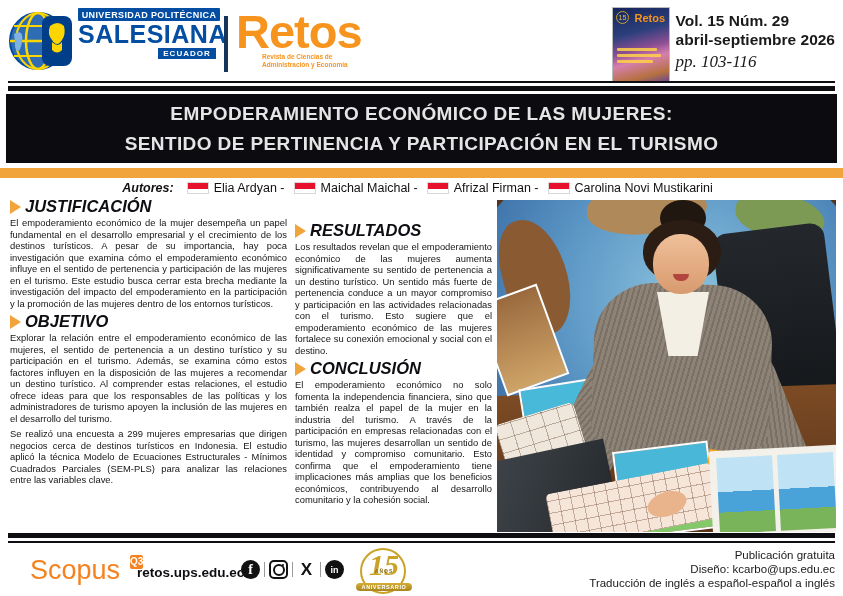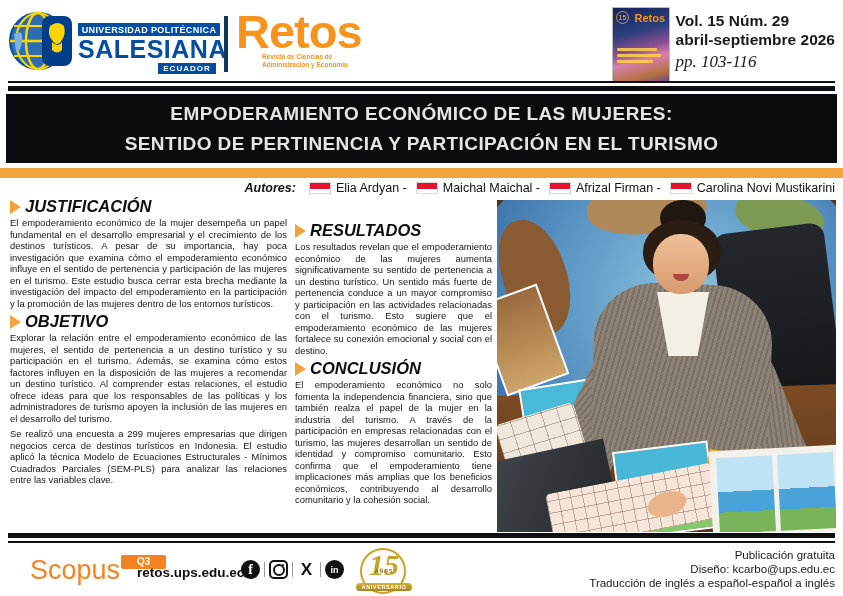--- a/index.html
+++ b/index.html
@@ -1,21 +1,21 @@
 <!DOCTYPE html>
 <html><head>
 <meta charset="utf-8">
 <style>
   html,body{margin:0;padding:0;background:#e9e9e9;}
   .page{position:relative;width:843px;height:596px;background:#fff;margin:0 auto;
         font-family:"Liberation Sans",sans-serif;color:#111;overflow:hidden;}
 
   
   .header{position:absolute;top:0;left:0;right:0;height:82px;}
-  .ups-logo{position:absolute;left:8px;top:8px;display:flex;align-items:flex-end;}
+  .ups-logo{position:absolute;left:8px;top:8px;display:flex;align-items:flex-start;}
   .globe{width:66px;height:66px;flex:0 0 66px;}
   .ups-text{margin-left:4px;width:142px;}
   .ups-bar1{background:#034EA2;color:#fff;font-size:9px;font-weight:bold;letter-spacing:.4px;
             text-align:center;padding:2px 0 1px;border-radius:1px;}
   .ups-name{color:#034EA2;font-weight:bold;font-size:25px;letter-spacing:.5px;line-height:1;margin-top:1px;}
   .ups-bar2{background:#034EA2;color:#fff;font-size:8px;font-weight:bold;letter-spacing:1px;
             text-align:center;padding:1px 0;width:58px;margin-left:80px;margin-top:1px;}
   .logo-divider{position:absolute;left:224px;top:16px;width:4px;height:56px;background:#15365c;}
   .retos-logo{position:absolute;left:236px;top:8px;}
   .retos-word{color:#F7941E;font-weight:bold;font-size:47px;line-height:1;letter-spacing:-1px;}
@@ -37,21 +37,21 @@
   .rule-thick-bottom{top:533px;height:5px;}
   .rule-thin-bottom{top:541px;height:2px;}
 
   
   .title-box{position:absolute;left:6px;right:6px;top:94px;height:69px;background:#0b0b10;
              display:flex;flex-direction:column;justify-content:center;text-align:center;}
   .title-line{color:#e5e5e5;font-weight:bold;font-size:19px;letter-spacing:.4px;line-height:1.55;}
   .orange-bar{position:absolute;left:0;right:0;top:168px;height:10px;background:#F2A43C;}
 
   
-  .authors{position:absolute;left:0;right:8px;top:181px;text-align:right;font-size:12.5px;white-space:nowrap;}
+  .authors{position:absolute;left:0;right:8px;top:181px;text-align:center;font-size:12.5px;white-space:nowrap;}
   .authors-label{font-weight:bold;font-style:italic;margin-right:4px;}
   .flag{display:inline-block;width:22px;height:12px;vertical-align:-2px;margin:0 5px 0 9px;
         background:linear-gradient(#E8112D 0 58%,#fff 58% 100%);border:1px solid #d8d8d8;box-sizing:border-box;}
 
   
   .col{position:absolute;}
   .col-left{left:10px;top:198px;width:277px;}
   .col-mid{left:295px;top:222px;width:197px;}
   .section{margin-bottom:4px;}
   .section-heading{display:flex;align-items:center;gap:4px;font-weight:bold;font-style:italic;
@@ -101,21 +101,21 @@
   .hand{left:150px;top:292px;width:40px;height:24px;background:#e9b48c;border-radius:50%;transform:rotate(-18deg);}
   .monitor{left:-22px;top:252px;width:140px;height:100px;background:linear-gradient(120deg,#43484e,#22262a);transform:rotate(-12deg);}
   .magazine{left:214px;top:248px;width:132px;height:90px;background:#f4f1ea;transform:rotate(-3deg);border-radius:3px;}
   .mag-page{top:7px;width:56px;height:76px;background:linear-gradient(#bfe3f4 0 45%,#4aa3d8 45% 72%,#79b35a 72% 100%);}
   .mag-l{left:7px;} .mag-r{left:68px;}
 
   
   .footer{position:absolute;left:0;right:0;top:545px;height:51px;}
   .scopus{position:absolute;left:30px;top:10px;color:#F58220;font-size:27px;line-height:1;}
   .scopus-q{display:inline-block;background:#F58220;color:#fff;font-size:10px;font-weight:bold;
-            padding:2px 16px;border-radius:2px;vertical-align:14px;margin-left:1px;}
+            padding:2px 0;border-radius:2px;vertical-align:14px;margin-left:10px;}
   .website{position:absolute;left:137px;top:20px;font-weight:bold;font-size:13.5px;color:#0d0d12;}
   .social{position:absolute;left:241px;top:15px;display:flex;align-items:center;gap:4px;}
   .sep{width:1px;height:15px;background:#9a9a9a;}
   .icn{width:19px;height:19px;display:flex;align-items:center;justify-content:center;}
   .fb,.li{background:#111;border-radius:50%;color:#fff;font-weight:bold;}
   .fb{font-family:"Liberation Serif",serif;font-size:14px;}
   .li{font-size:9px;letter-spacing:0;}
   .ig{border:2.2px solid #111;border-radius:5px;box-sizing:border-box;position:relative;}
   .ig::before{content:"";width:8px;height:8px;border:2px solid #111;border-radius:50%;}
   .ig::after{content:"";position:absolute;right:2px;top:2px;width:2.4px;height:2.4px;background:#111;border-radius:50%;}

